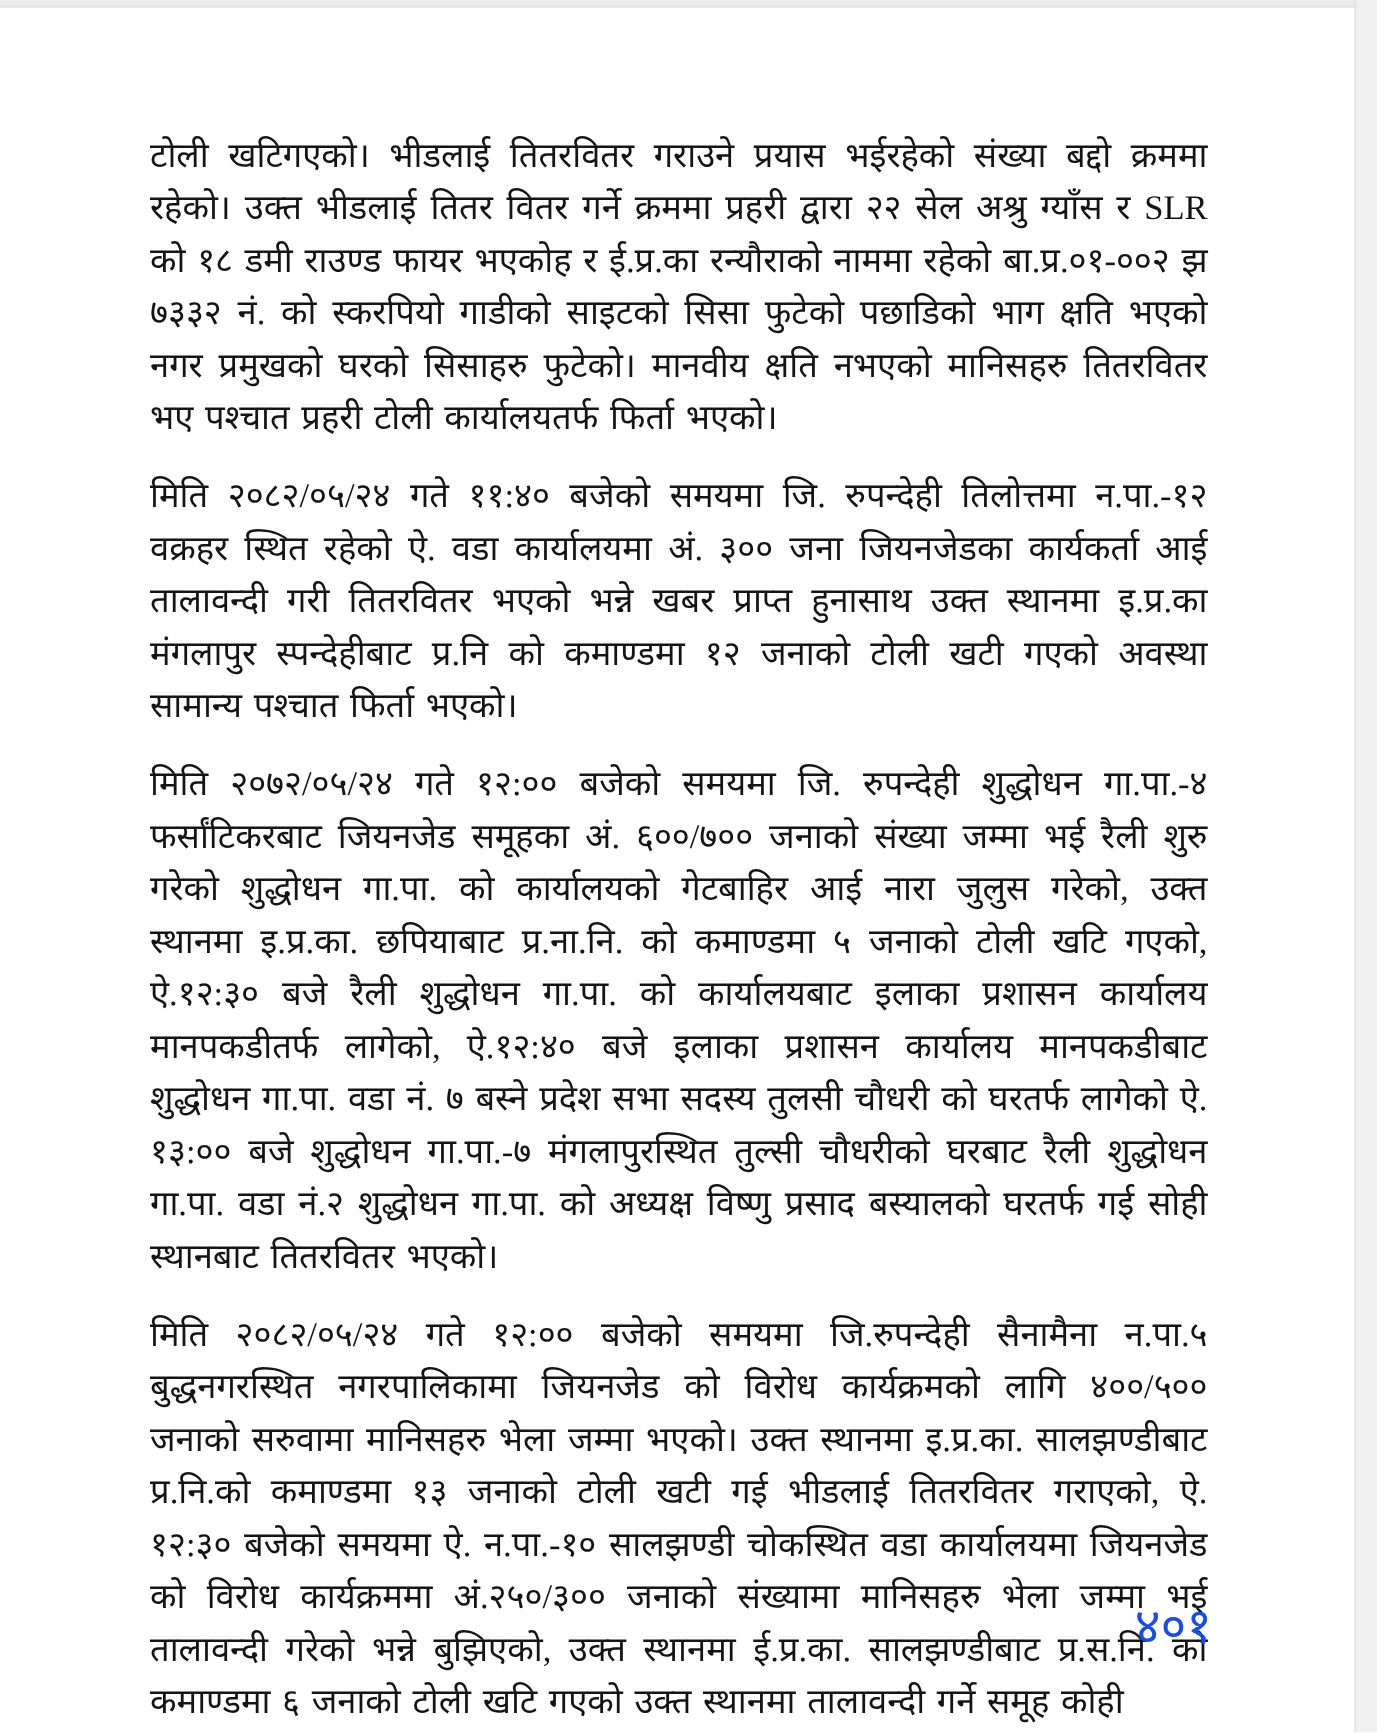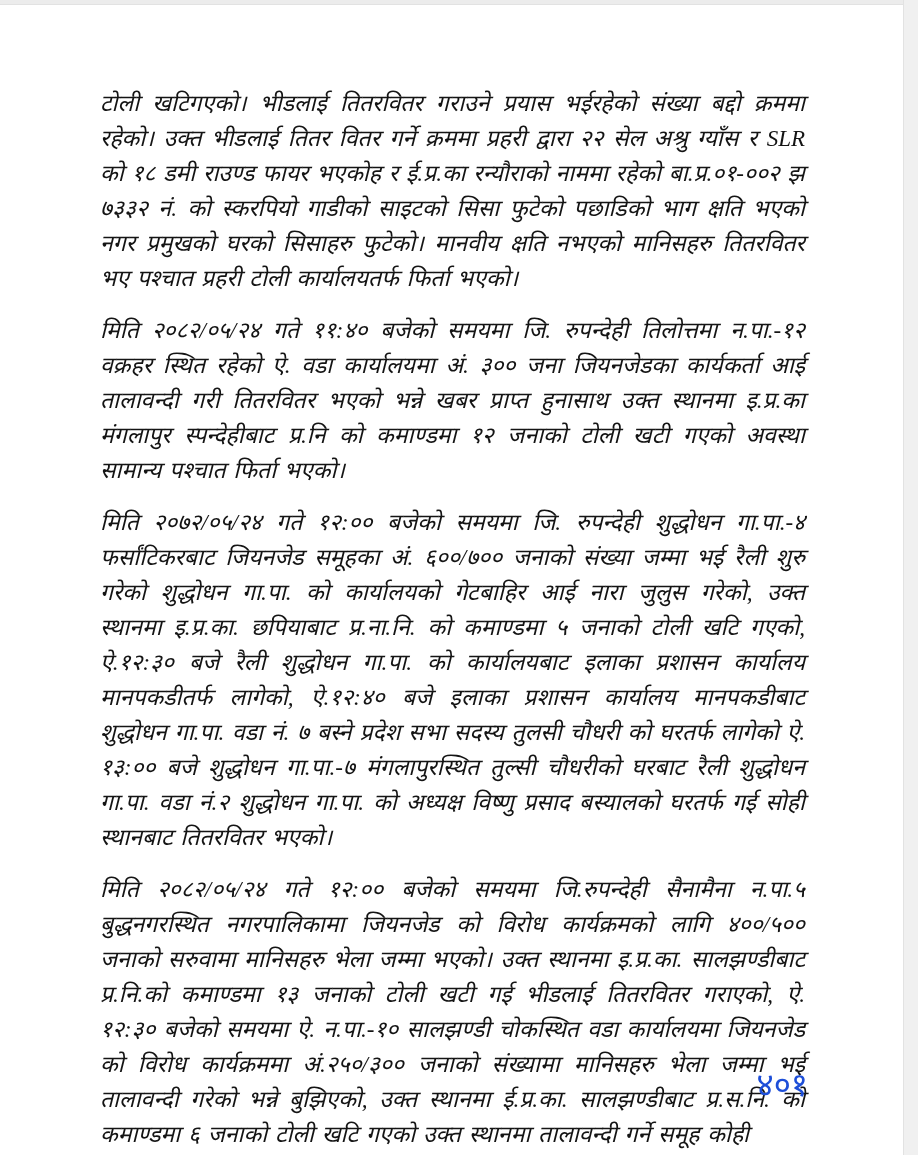--- a/index.html
+++ b/index.html
@@ -35,21 +35,20 @@
     top: 86px;
     width: 716px;
     font-size: 23px;
     line-height: 35px;
     text-align: justify;
     text-justify: inter-word;
     word-spacing: 2px;
   }
   .text-block p {
     margin: 0 11px 17px 0;
-    font-style: italic;
   }
   .page-number {
     position: absolute;
     top: 1068px;
     left: 100px;
     width: 708px;
     text-align: right;
     font-size: 33px;
     line-height: 35px;
     color: #1d4ed8;

